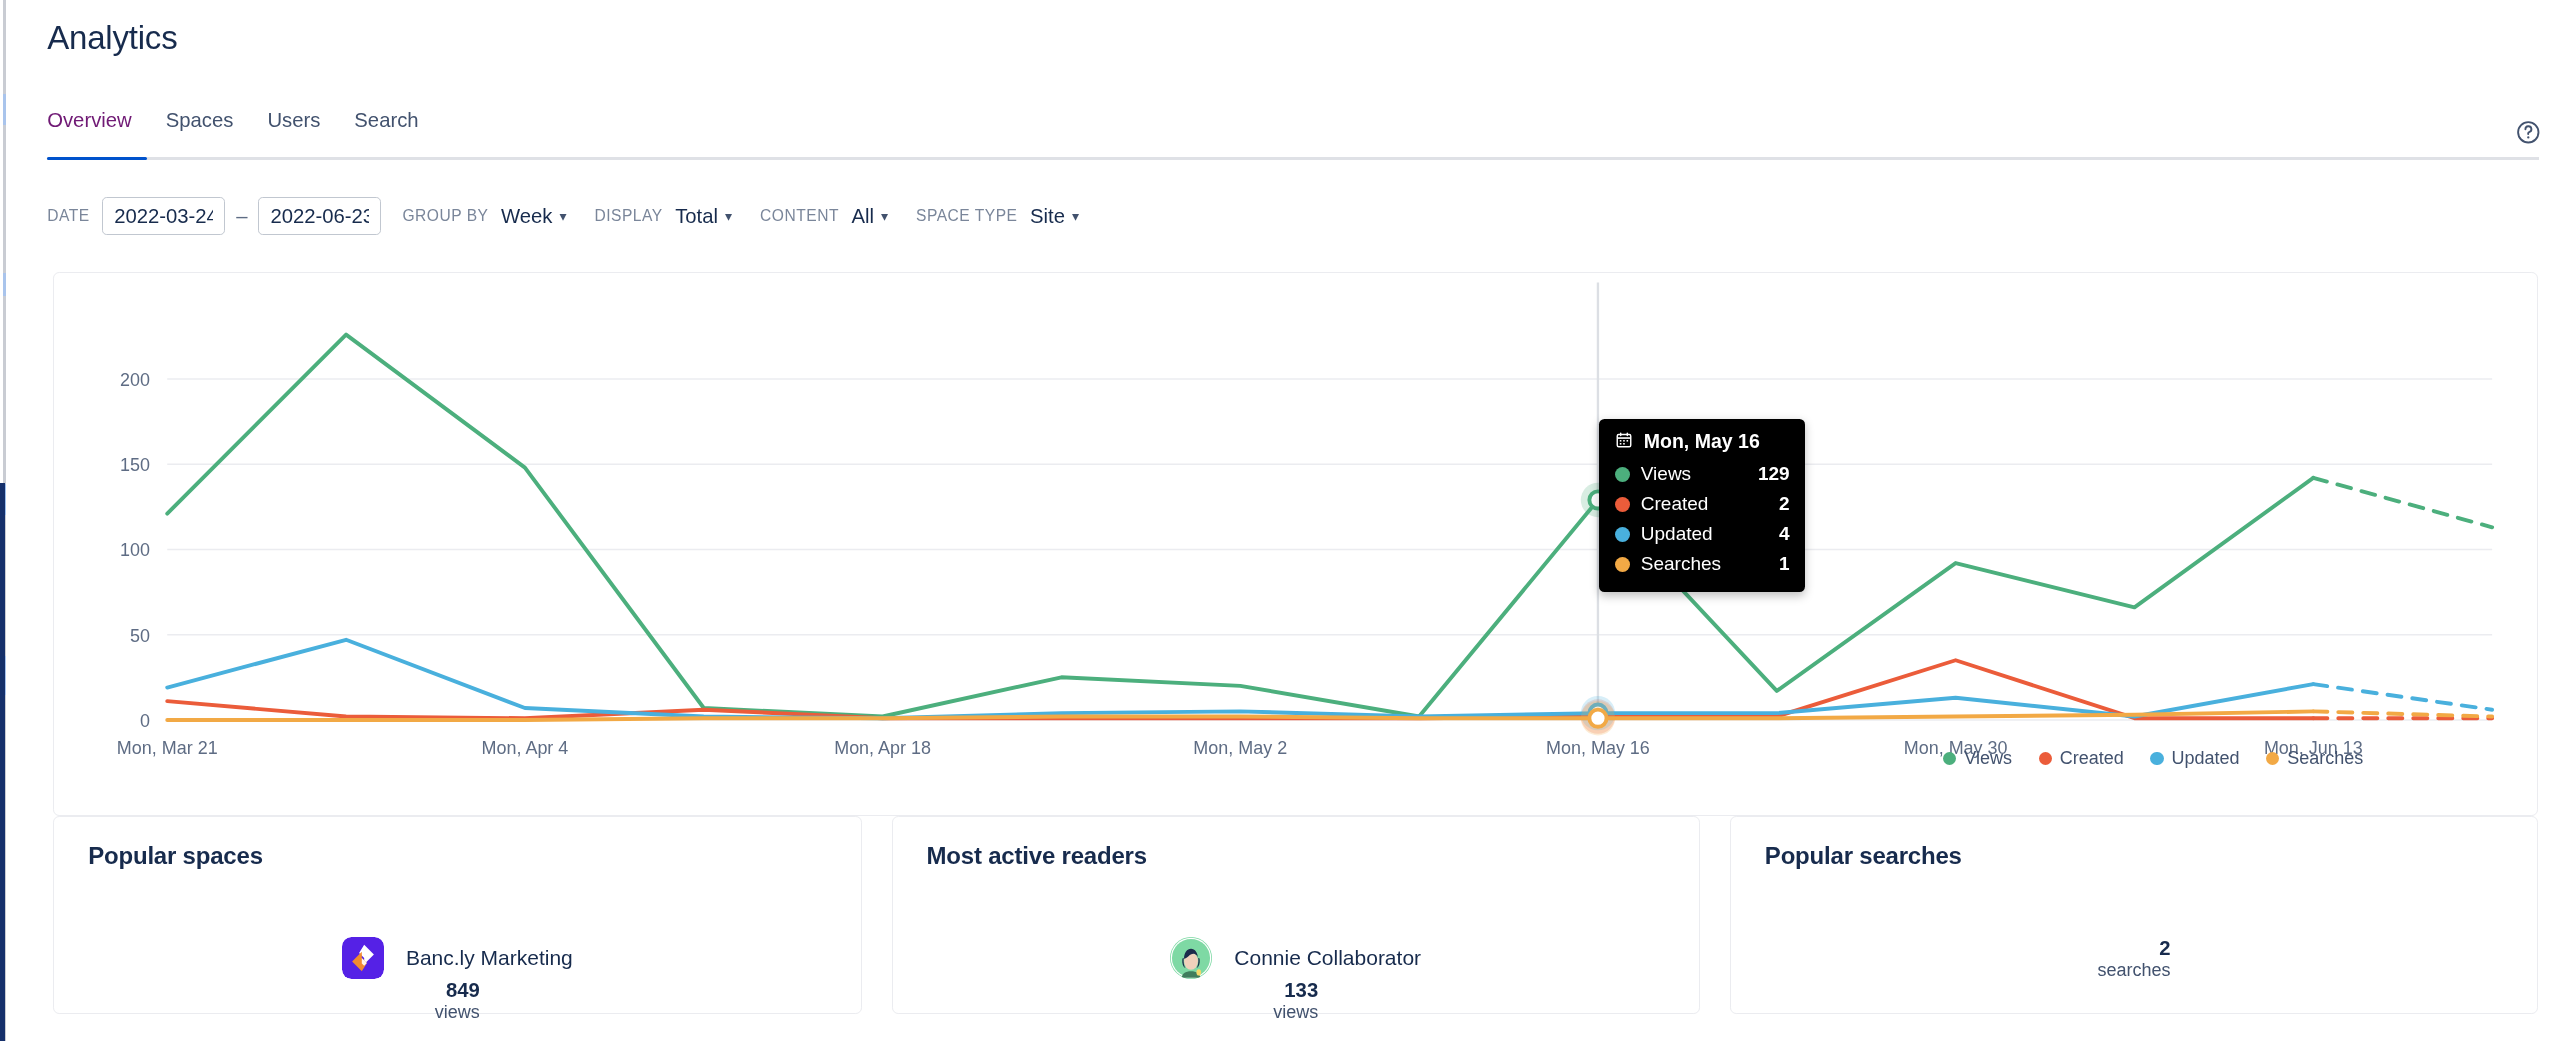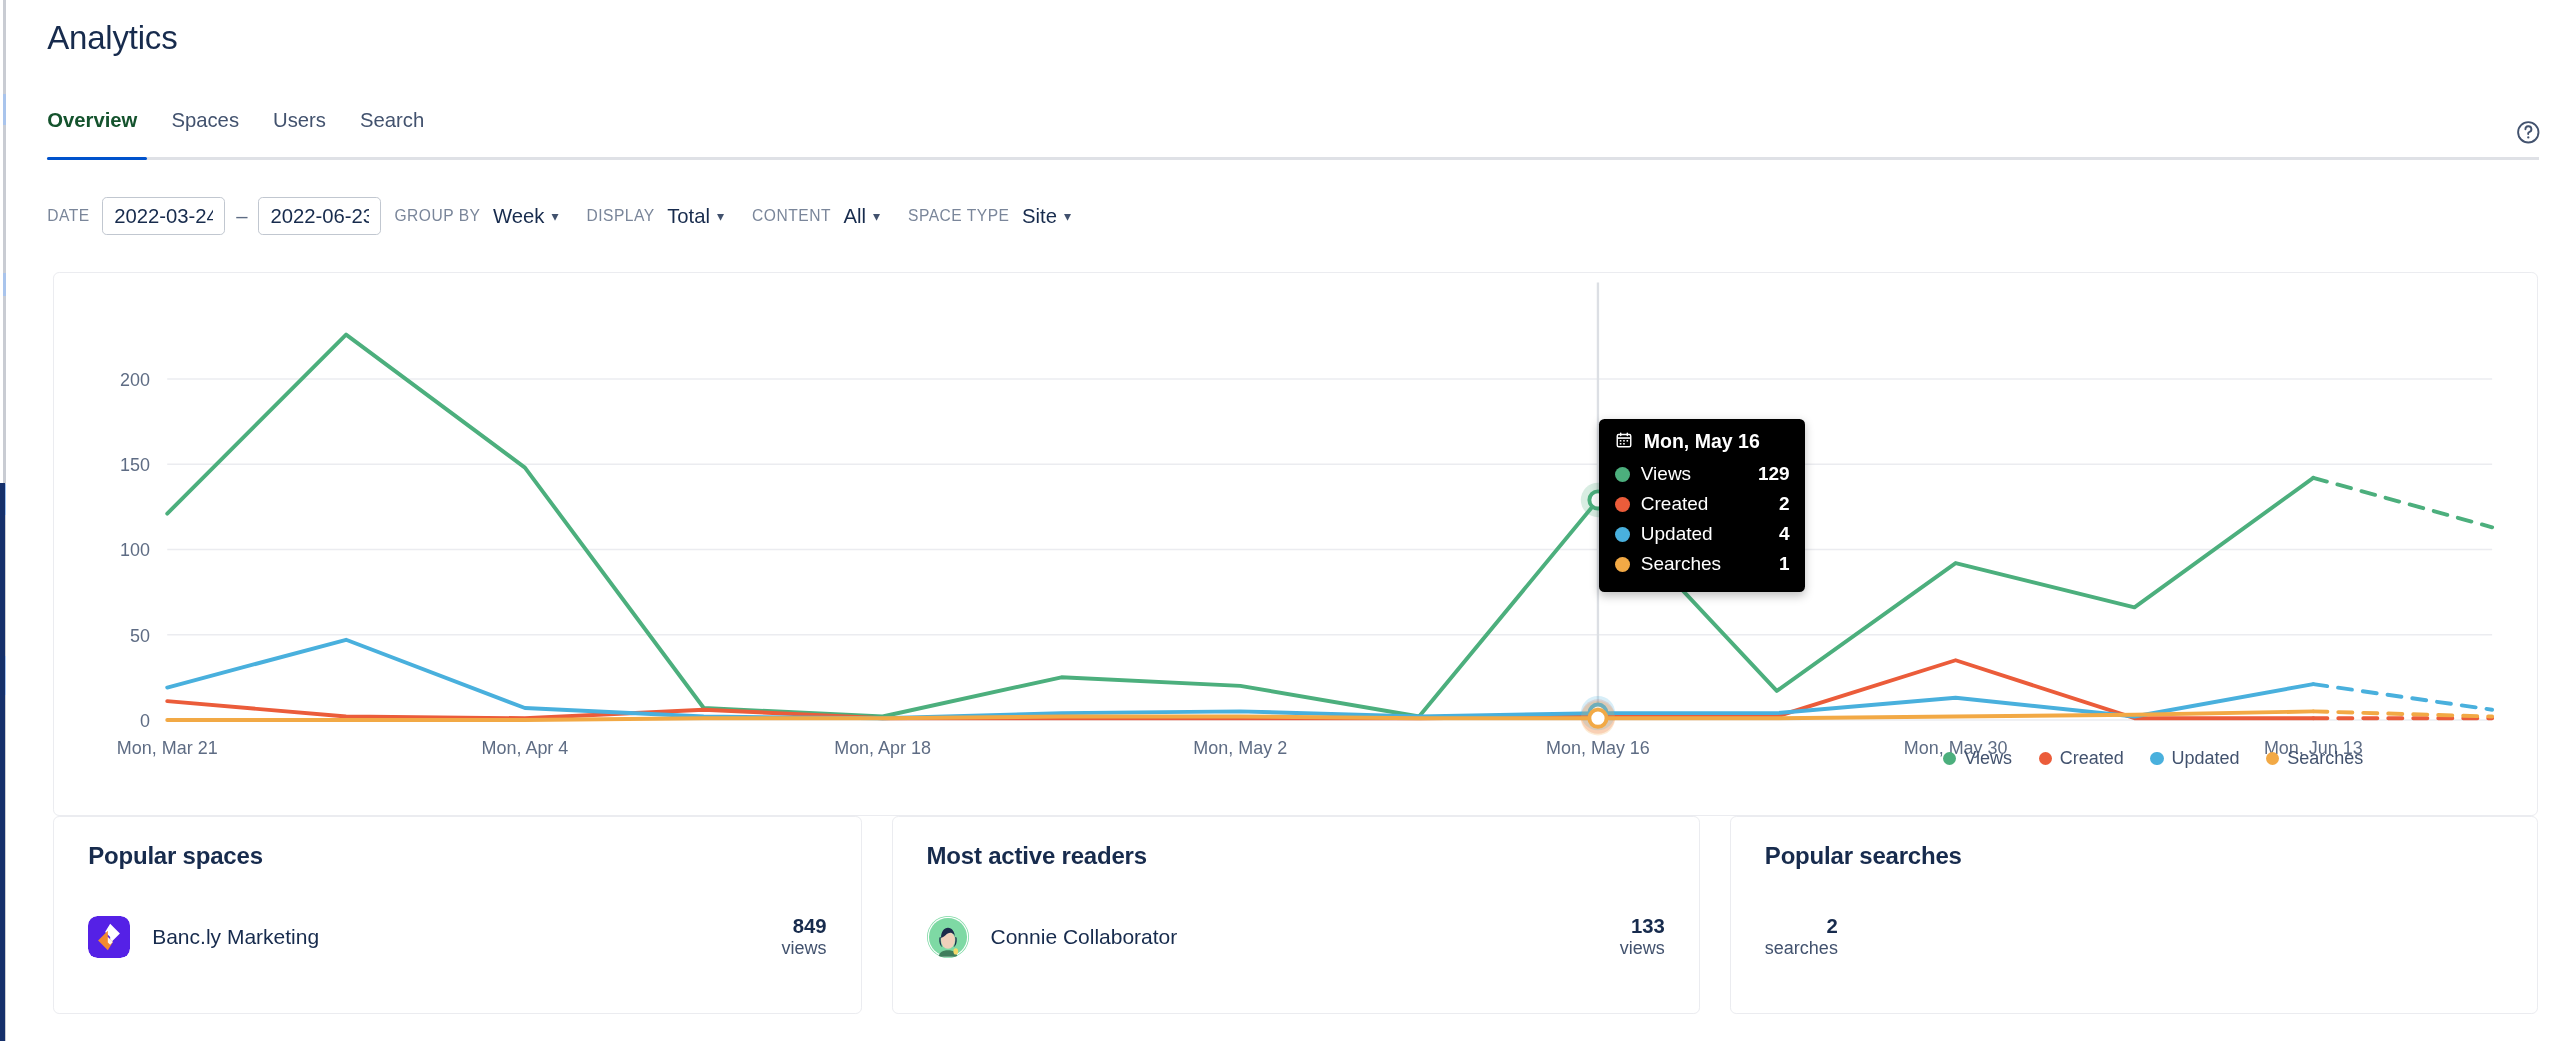--- a/index.html
+++ b/index.html
@@ -28,21 +28,21 @@
     font-size:33px; font-weight:500; color:#172b4d; letter-spacing:-0.2px;
   }
 
   
   .tabs { position:absolute; left:41px; top:109px; display:flex; gap:0; align-items:flex-end; }
   .tab {
     font-size:20.3px; color:#42526e; padding:0 17px 15.6px 17px;
     cursor:pointer; white-space:nowrap;
   }
   .tab:first-child { padding-left:0; }
-  .tab.active { color:#14532d; font-weight:700; }
+  .tab.active { color:#701a75; font-weight:400; }
   .tab-underline-track {
     position:absolute; left:41px; top:157px; width:2492px; height:3.1px; background:#dfe1e6;
   }
   .tab-underline-active {
     position:absolute; left:41px; top:157px; width:100px; height:3.1px; background:#0052cc; border-radius:1.6px;
   }
   .help-icon {
     position:absolute; left:2509px; top:119px; width:26.6px; height:26.6px;
     cursor:pointer;
   }
@@ -54,21 +54,21 @@
     text-transform:uppercase; margin-right:12.5px; white-space:nowrap;
   }
   .date-input {
     border:0.8px solid #c1c7d0; border-radius:4.7px; background:#fff;
     font-size:20.3px; color:#172b4d; padding:6.2px 11px;
     font-family:"Liberation Sans", sans-serif; width:123px; text-align:left;
   }
   .date-dash { font-size:20.3px; color:#5e6c84; margin:0 11px; }
   .dd { display:flex; align-items:center; gap:7px; font-size:20.3px; color:#172b4d; cursor:pointer; margin-right:28px; }
   .dd .caret { font-size:14px; color:#42526e; line-height:1; }
-  .gap-left { margin-left:13px; }
+  .gap-left { margin-left:21px; }
 
   
   .chart-card {
     position:absolute; left:47px; top:272px; width:2485px; height:544px;
     background:#fff; border:0.8px solid #ebecf0; border-radius:6.2px;
   }
   .chart-svg { position:absolute; left:0; top:0; width:2485px; height:544px; }
   .ytick { font-size:23px; fill:#5e6c84; text-anchor:end; font-family:"Liberation Sans", sans-serif; }
   .xtick { font-size:23px; fill:#5e6c84; text-anchor:middle; font-family:"Liberation Sans", sans-serif; }
 
@@ -90,21 +90,21 @@
   .tt-name { font-size:19px; color:#fff; flex:1; }
   .tt-val { font-size:19px; font-weight:700; color:#fff; text-align:right; }
 
   
   .cards { position:absolute; left:47px; top:816px; width:2485px; display:flex; gap:30px; }
   .card {
     flex:1; background:#fff; border:0.8px solid #ebecf0; border-radius:6.2px;
     height:198px; padding:25px 34px 0 34px; position:relative;
   }
   .card-title { font-size:24px; font-weight:600; color:#172b4d; letter-spacing:-0.2px; }
-  .card-row { display:flex; align-items:center; margin-top:45px; }
+  .card-row { display:flex; align-items:center; margin-top:67px;flex-direction:column; }
   .card-row .lead { display:flex; align-items:center; gap:22px; flex:1; min-width:0; }
   .row-label { font-size:21px; color:#172b4d; white-space:nowrap; overflow:hidden; text-overflow:ellipsis; }
   .metric { text-align:right; line-height:1.15; }
   .metric-num { font-size:20.3px; font-weight:700; color:#172b4d; }
   .metric-unit { font-size:18px; color:#42526e; }
 
   .space-avatar { width:42px; height:42px; border-radius:9.4px; flex:0 0 42px; overflow:hidden; }
   .user-avatar { width:42px; height:42px; border-radius:50%; flex:0 0 42px; overflow:hidden; background:#7ed9a4; }
   .search-ic { width:34px; height:34px; flex:0 0 34px; }
 </style>

